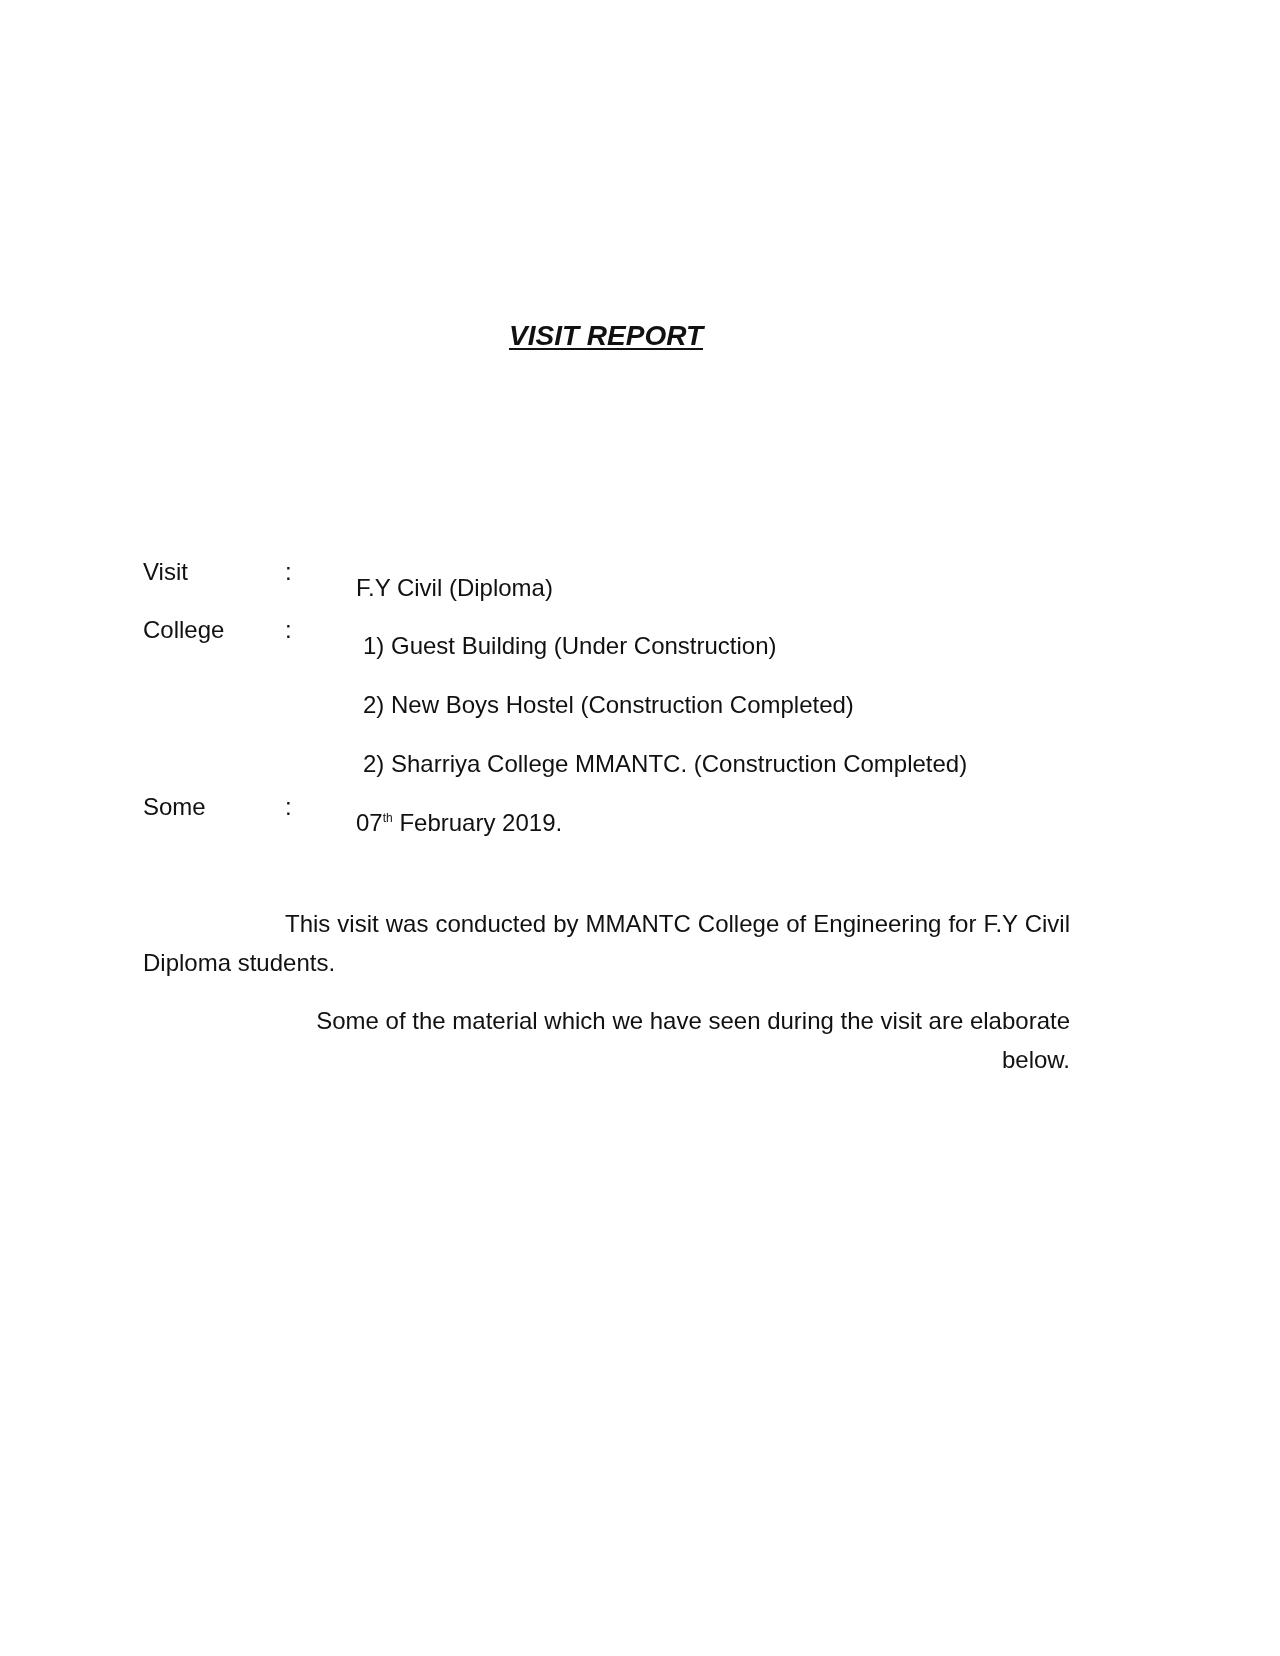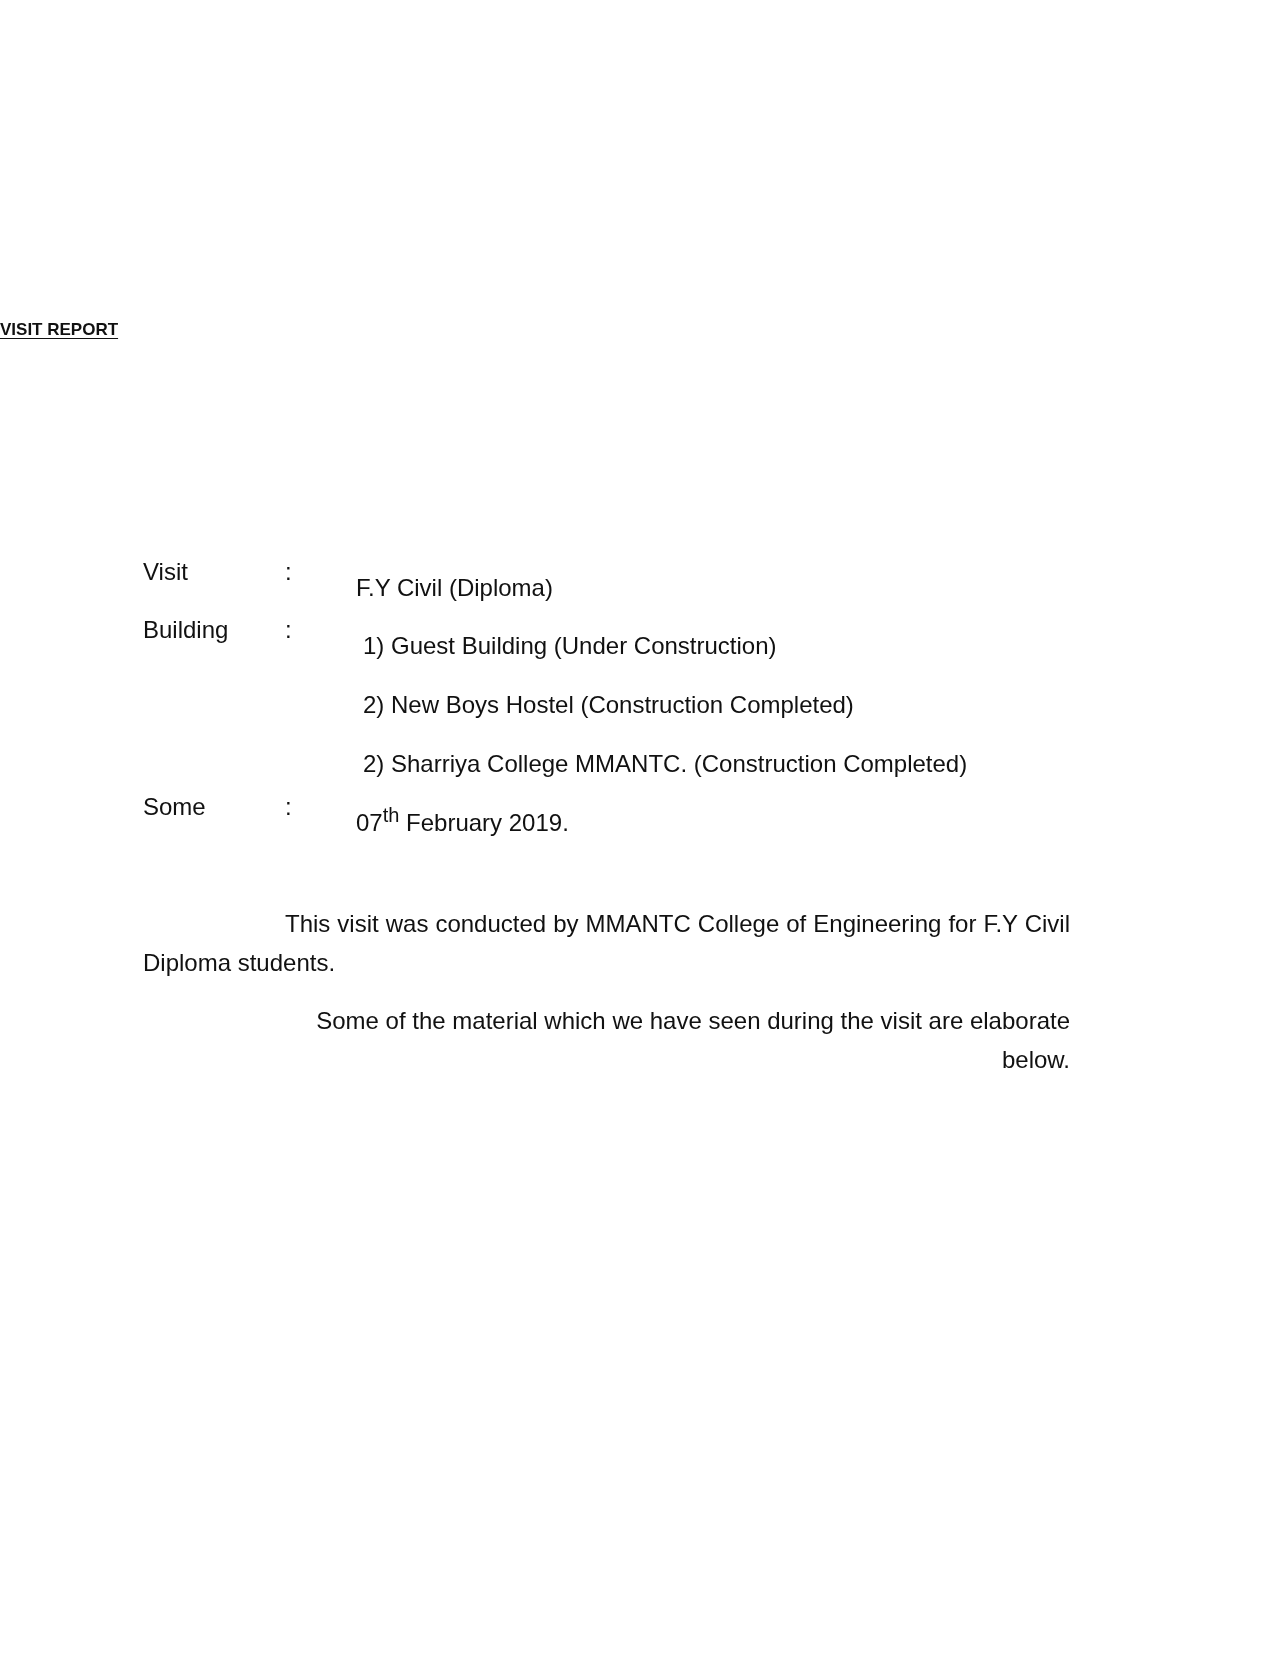--- a/index.html
+++ b/index.html
@@ -20,26 +20,27 @@
       left: 0; top: 0;
       width: 1280px;
       height: 1656px;
       background: #ffffff;
     }
     .title {
       position: absolute;
       top: 320px;
       left: 0;
       width: 1212px;
-      text-align: left;
-      font-size: 17px;
+      text-align: center;
+      font-size: 28px;
       font-weight: bold;
       text-decoration: underline;
       text-underline-offset: 3px;
       letter-spacing: 0px;
+      font-style: italic;
     }
     .meta-row {
       position: absolute;
       left: 143px;
       font-size: 24px;
       height: 30px;
       line-height: 30px;
     }
     .meta-label {
       position: absolute;
@@ -55,21 +56,21 @@
     .meta-value {
       position: absolute;
       left: 213px;
       top: 16px;
       white-space: nowrap;
     }
     .meta-value.indent {
       left: 220px;
     }
     sup {
-      font-size: 20px;
+      font-size: 12px;
       vertical-align: super;
       line-height: 0;
     }
     .body-text {
       position: absolute;
       left: 143px;
       width: 928px;
       font-size: 24px;
       line-height: 39px;
       text-align: justify;
@@ -86,21 +87,21 @@
 
   <div class="title">VISIT REPORT</div>
 
   <div class="meta-row" style="top:557px;">
     <span class="meta-label">Visit</span>
     <span class="meta-colon">:</span>
     <span class="meta-value">F.Y Civil (Diploma)</span>
   </div>
 
   <div class="meta-row" style="top:615px;">
-    <span class="meta-label">Building</span>
+    <span class="meta-label">College</span>
     <span class="meta-colon">:</span>
     <span class="meta-value indent">1) Guest Building (Under Construction)</span>
   </div>
 
   <div class="meta-row" style="top:674px;">
     <span class="meta-value indent">2) New Boys Hostel (Construction Completed)</span>
   </div>
 
   <div class="meta-row" style="top:733px;">
     <span class="meta-value indent">2) Sharriya College MMANTC. (Construction Completed)</span>

